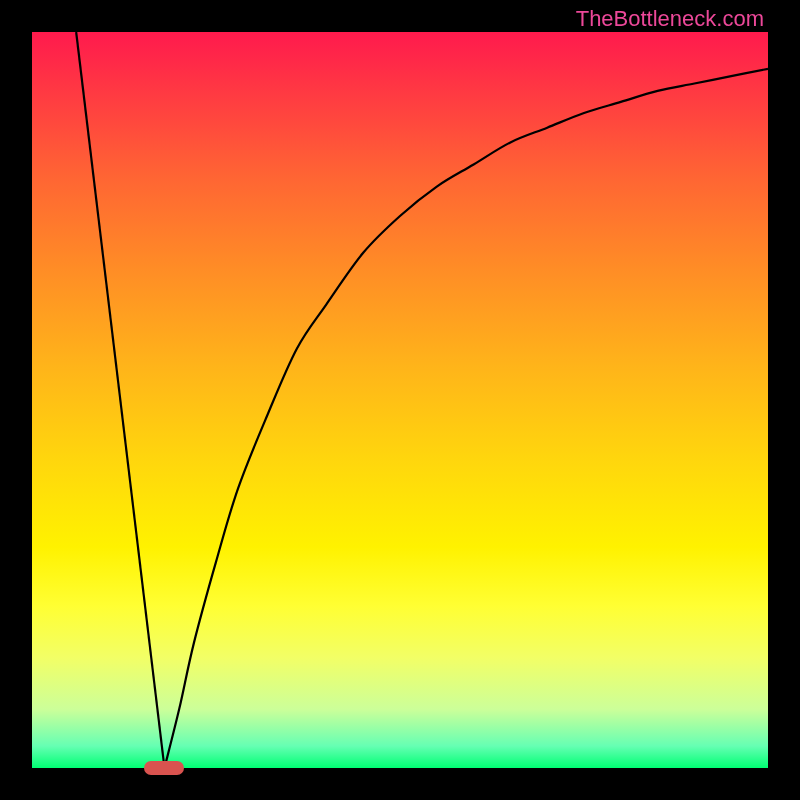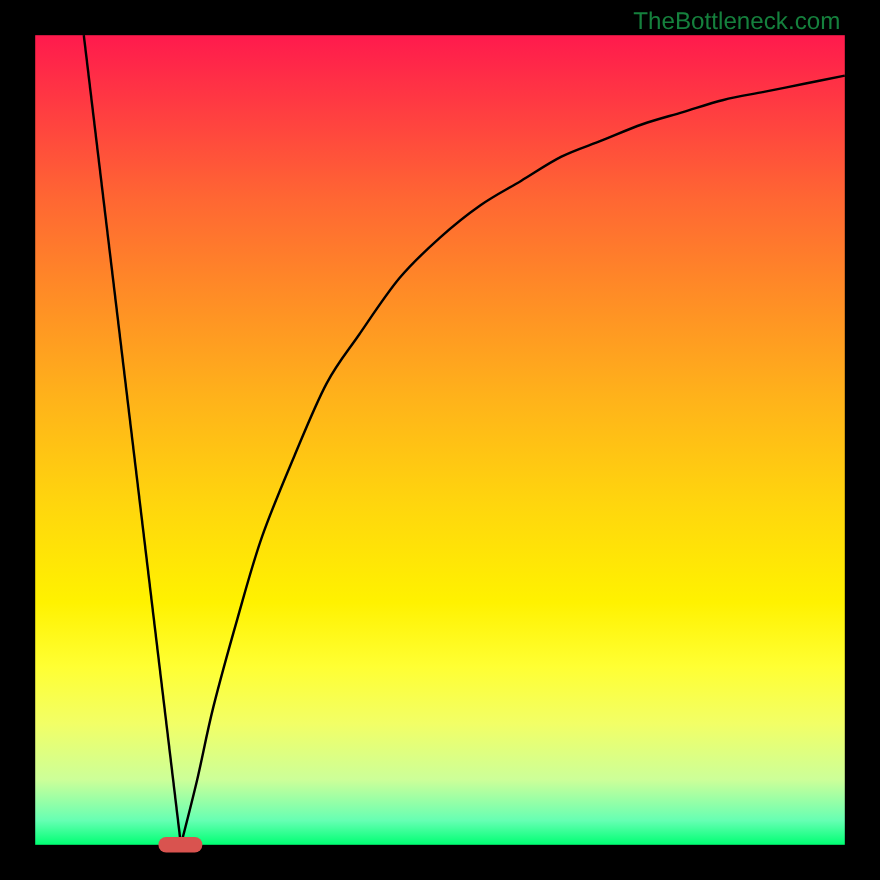--- a/index.html
+++ b/index.html
@@ -21,21 +21,21 @@
       #ffff33 78%,
       #f2ff66 85%,
       #ccff99 92%,
       #66ffb3 97%,
       #00ff73 100%);
   }
   .watermark {
     position: absolute;
     top: 6px;
     right: 36px;
-    color: #15803d;
+    color: #ec4899;
     font-size: 22px;
     font-weight: 500;
   }
   svg.curves {
     position: absolute;
     left: 32px;
     top: 32px;
     width: 736px;
     height: 736px;
     overflow: visible;

